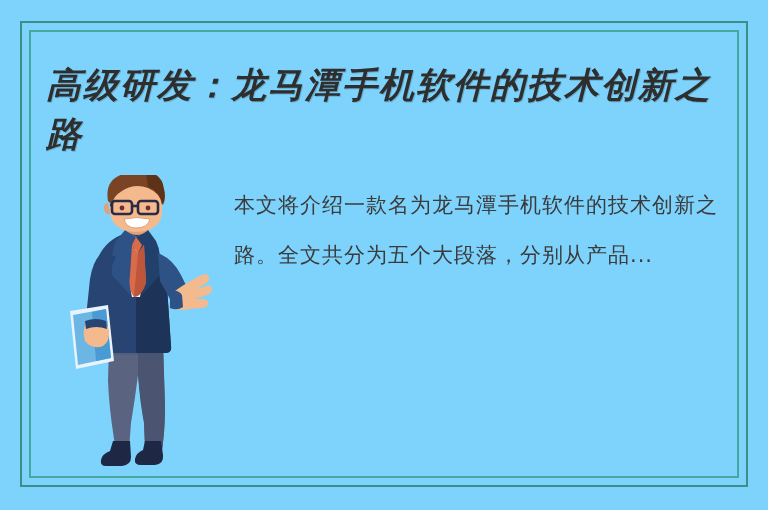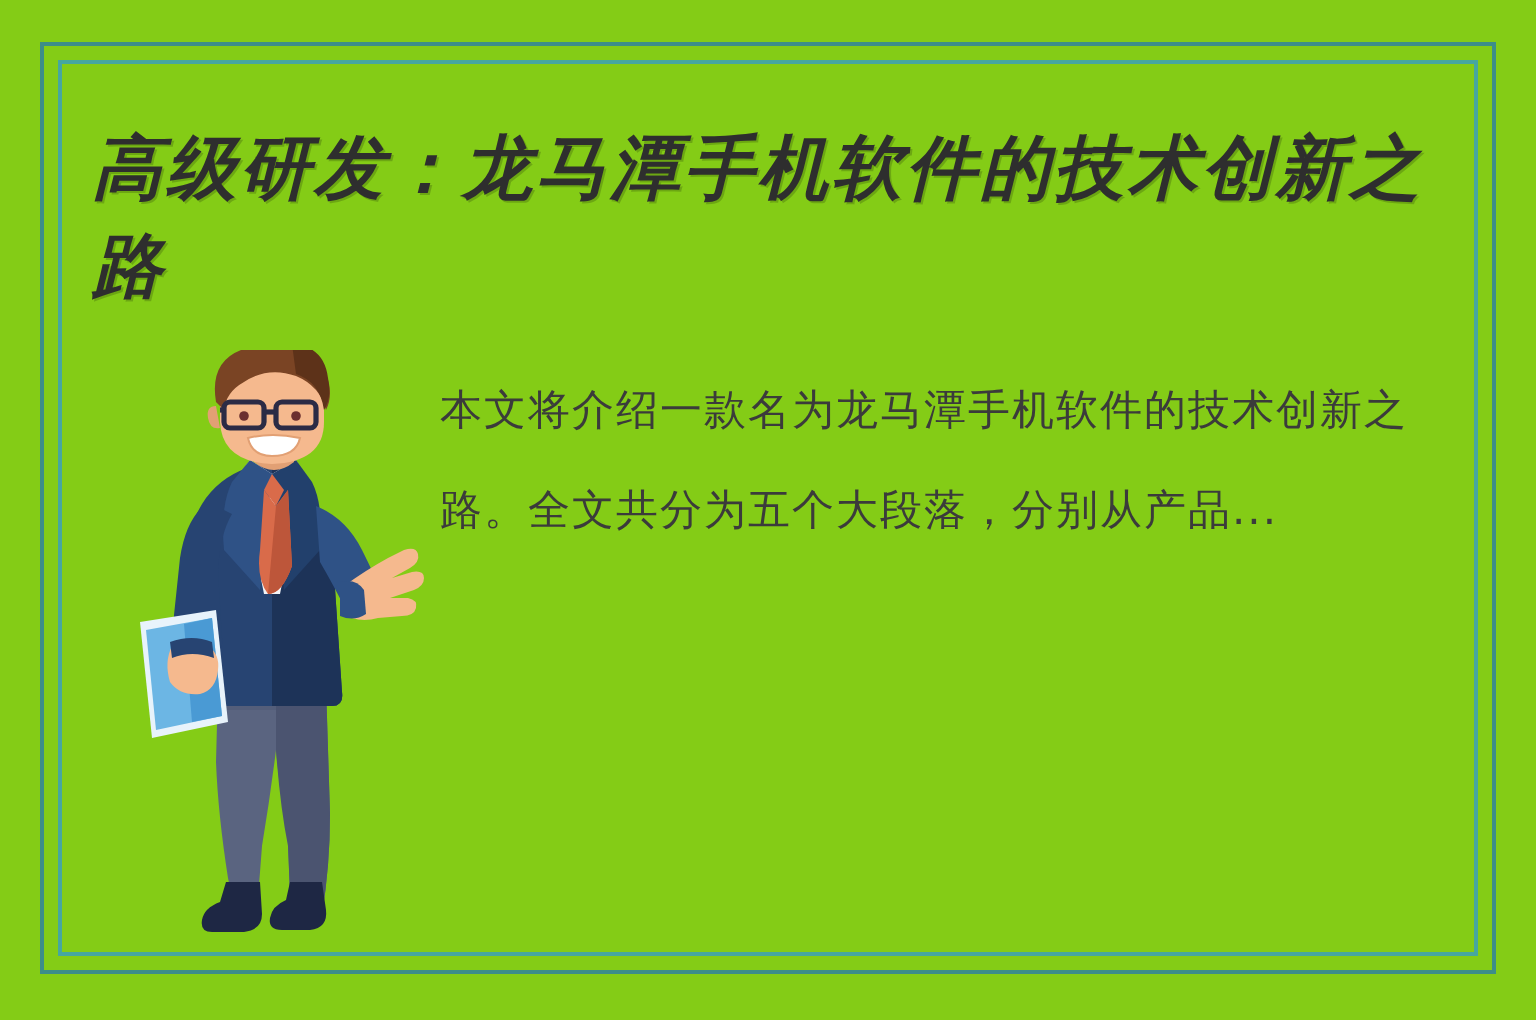--- a/index.html
+++ b/index.html
@@ -7,21 +7,21 @@
     margin: 0;
     padding: 0;
     background: #ffffff;
   }
 
   #card {
     position: relative;
     width: 768px;
     height: 510px;
     overflow: hidden;
-    background: #84cc16;
+    background: #7dd3fc;
     font-family: "Liberation Sans", "DejaVu Sans", sans-serif;
     user-select: none;
   }
 
   
   .frame-outer {
     position: absolute;
     left: 20px;
     top: 21px;
     width: 728px;
@@ -54,21 +54,21 @@
     line-height: 49px;
     letter-spacing: 2px;
     color: #2e2e2e;
     text-shadow: 1px 1px 0 rgba(0,0,0,0.18);
     white-space: pre-wrap;
   }
 
   
   .body-text {
     position: absolute;
-    left: 220px;
+    left: 234px;
     top: 180px;
     width: 510px;
     font-family: "DejaVu Sans", "Liberation Sans", sans-serif;
     font-size: 21px;
     line-height: 50px;
     letter-spacing: 1px;
     color: #3b3b3b;
     text-align: left;
   }
 

